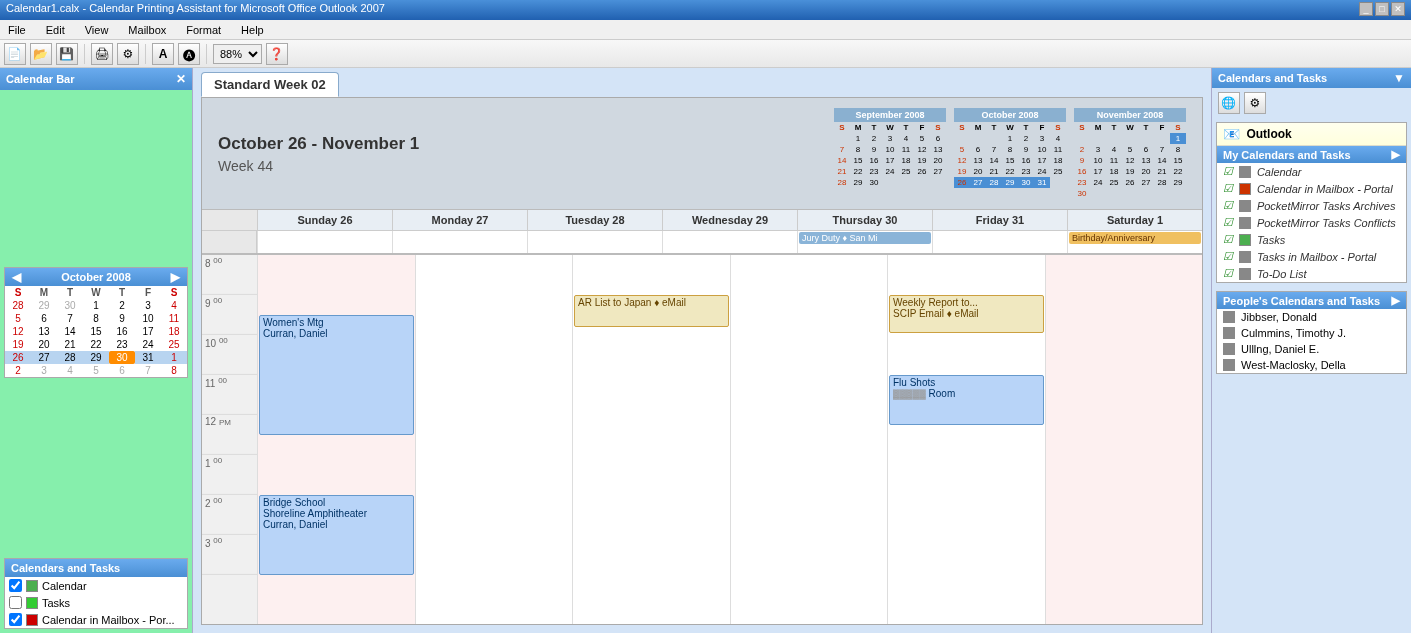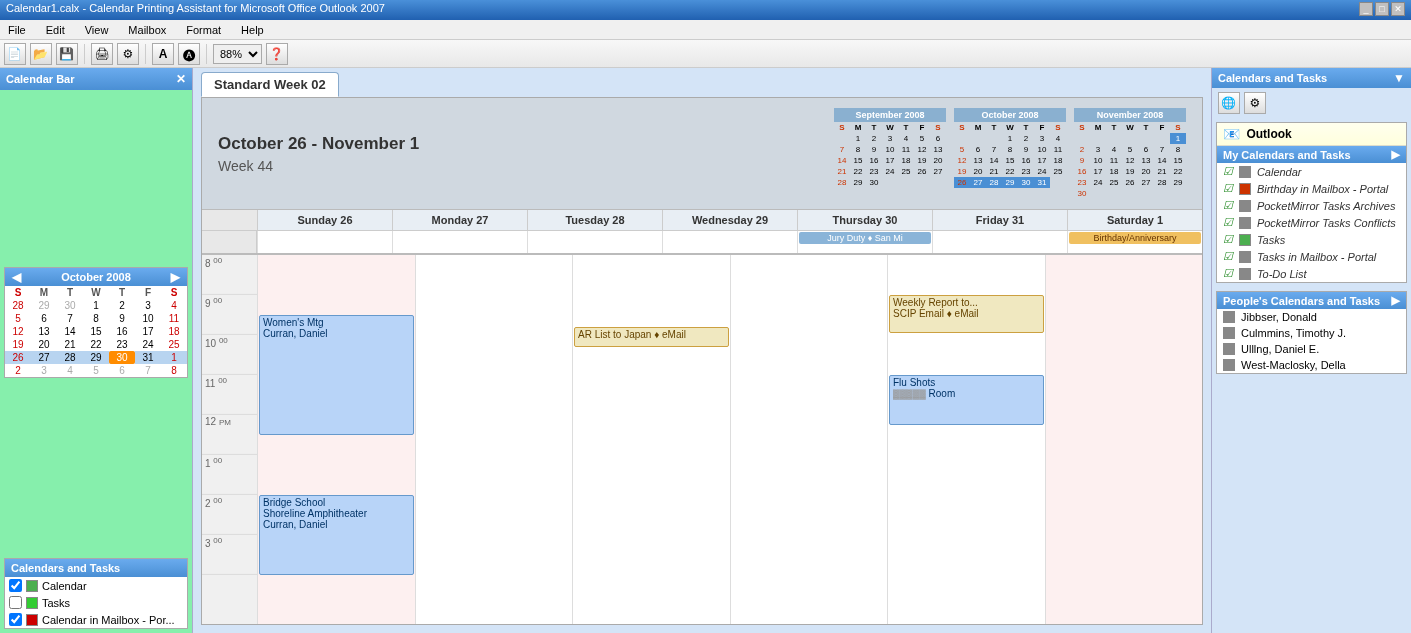--- a/index.html
+++ b/index.html
@@ -265,21 +265,20 @@
       align-items: center;
       justify-content: center;
       color: #666;
       border-right: 1px solid #ccc;
     }
     .all-day-col {
       flex: 1;
       border-left: 1px solid #ddd;
       padding: 1px;
       min-height: 22px;
-      text-align: center;
     }
     .all-day-event {
       background: #8ab4d8;
       color: white;
       font-size: 9px;
       padding: 1px 3px;
       border-radius: 2px;
       overflow: hidden;
       white-space: nowrap;
     }
@@ -839,21 +838,21 @@
           </div>
 
           <div class="day-col day-col-mon" style="position:relative; flex:1;">
             <div style="height:320px;"></div>
           </div>
 
 
           <div class="day-col day-col-wed" style="position:relative; flex:1;">
             <div style="height:320px;"></div>
 
-            <div class="event event-tan" style="top:40px; height:20px;margin-top:32px;">
+            <div class="event event-tan" style="top:40px; height:32px;">
               AR List to Japan ♦ eMail
             </div>
           </div>
 
           <div class="day-col day-col-thu" style="position:relative; flex:1;">
             <div style="height:320px;"></div>
           </div>
 
           <div class="day-col day-col-fri" style="position:relative; flex:1;">
             <div style="height:320px;"></div>
@@ -897,21 +896,21 @@
       </div>
 
       <div class="rp-item">
         <span class="rp-check">☑</span>
         <div class="rp-color-box rp-cb-gray"></div>
         <span>Calendar</span>
       </div>
       <div class="rp-item">
         <span class="rp-check">☑</span>
         <div class="rp-color-box rp-cb-red"></div>
-        <span>Birthday in Mailbox - Portal</span>
+        <span>Calendar in Mailbox - Portal</span>
       </div>
       <div class="rp-item">
         <span class="rp-check">☑</span>
         <div class="rp-color-box rp-cb-gray"></div>
         <span>PocketMirror Tasks Archives</span>
       </div>
       <div class="rp-item">
         <span class="rp-check">☑</span>
         <div class="rp-color-box rp-cb-gray"></div>
         <span>PocketMirror Tasks Conflicts</span>

